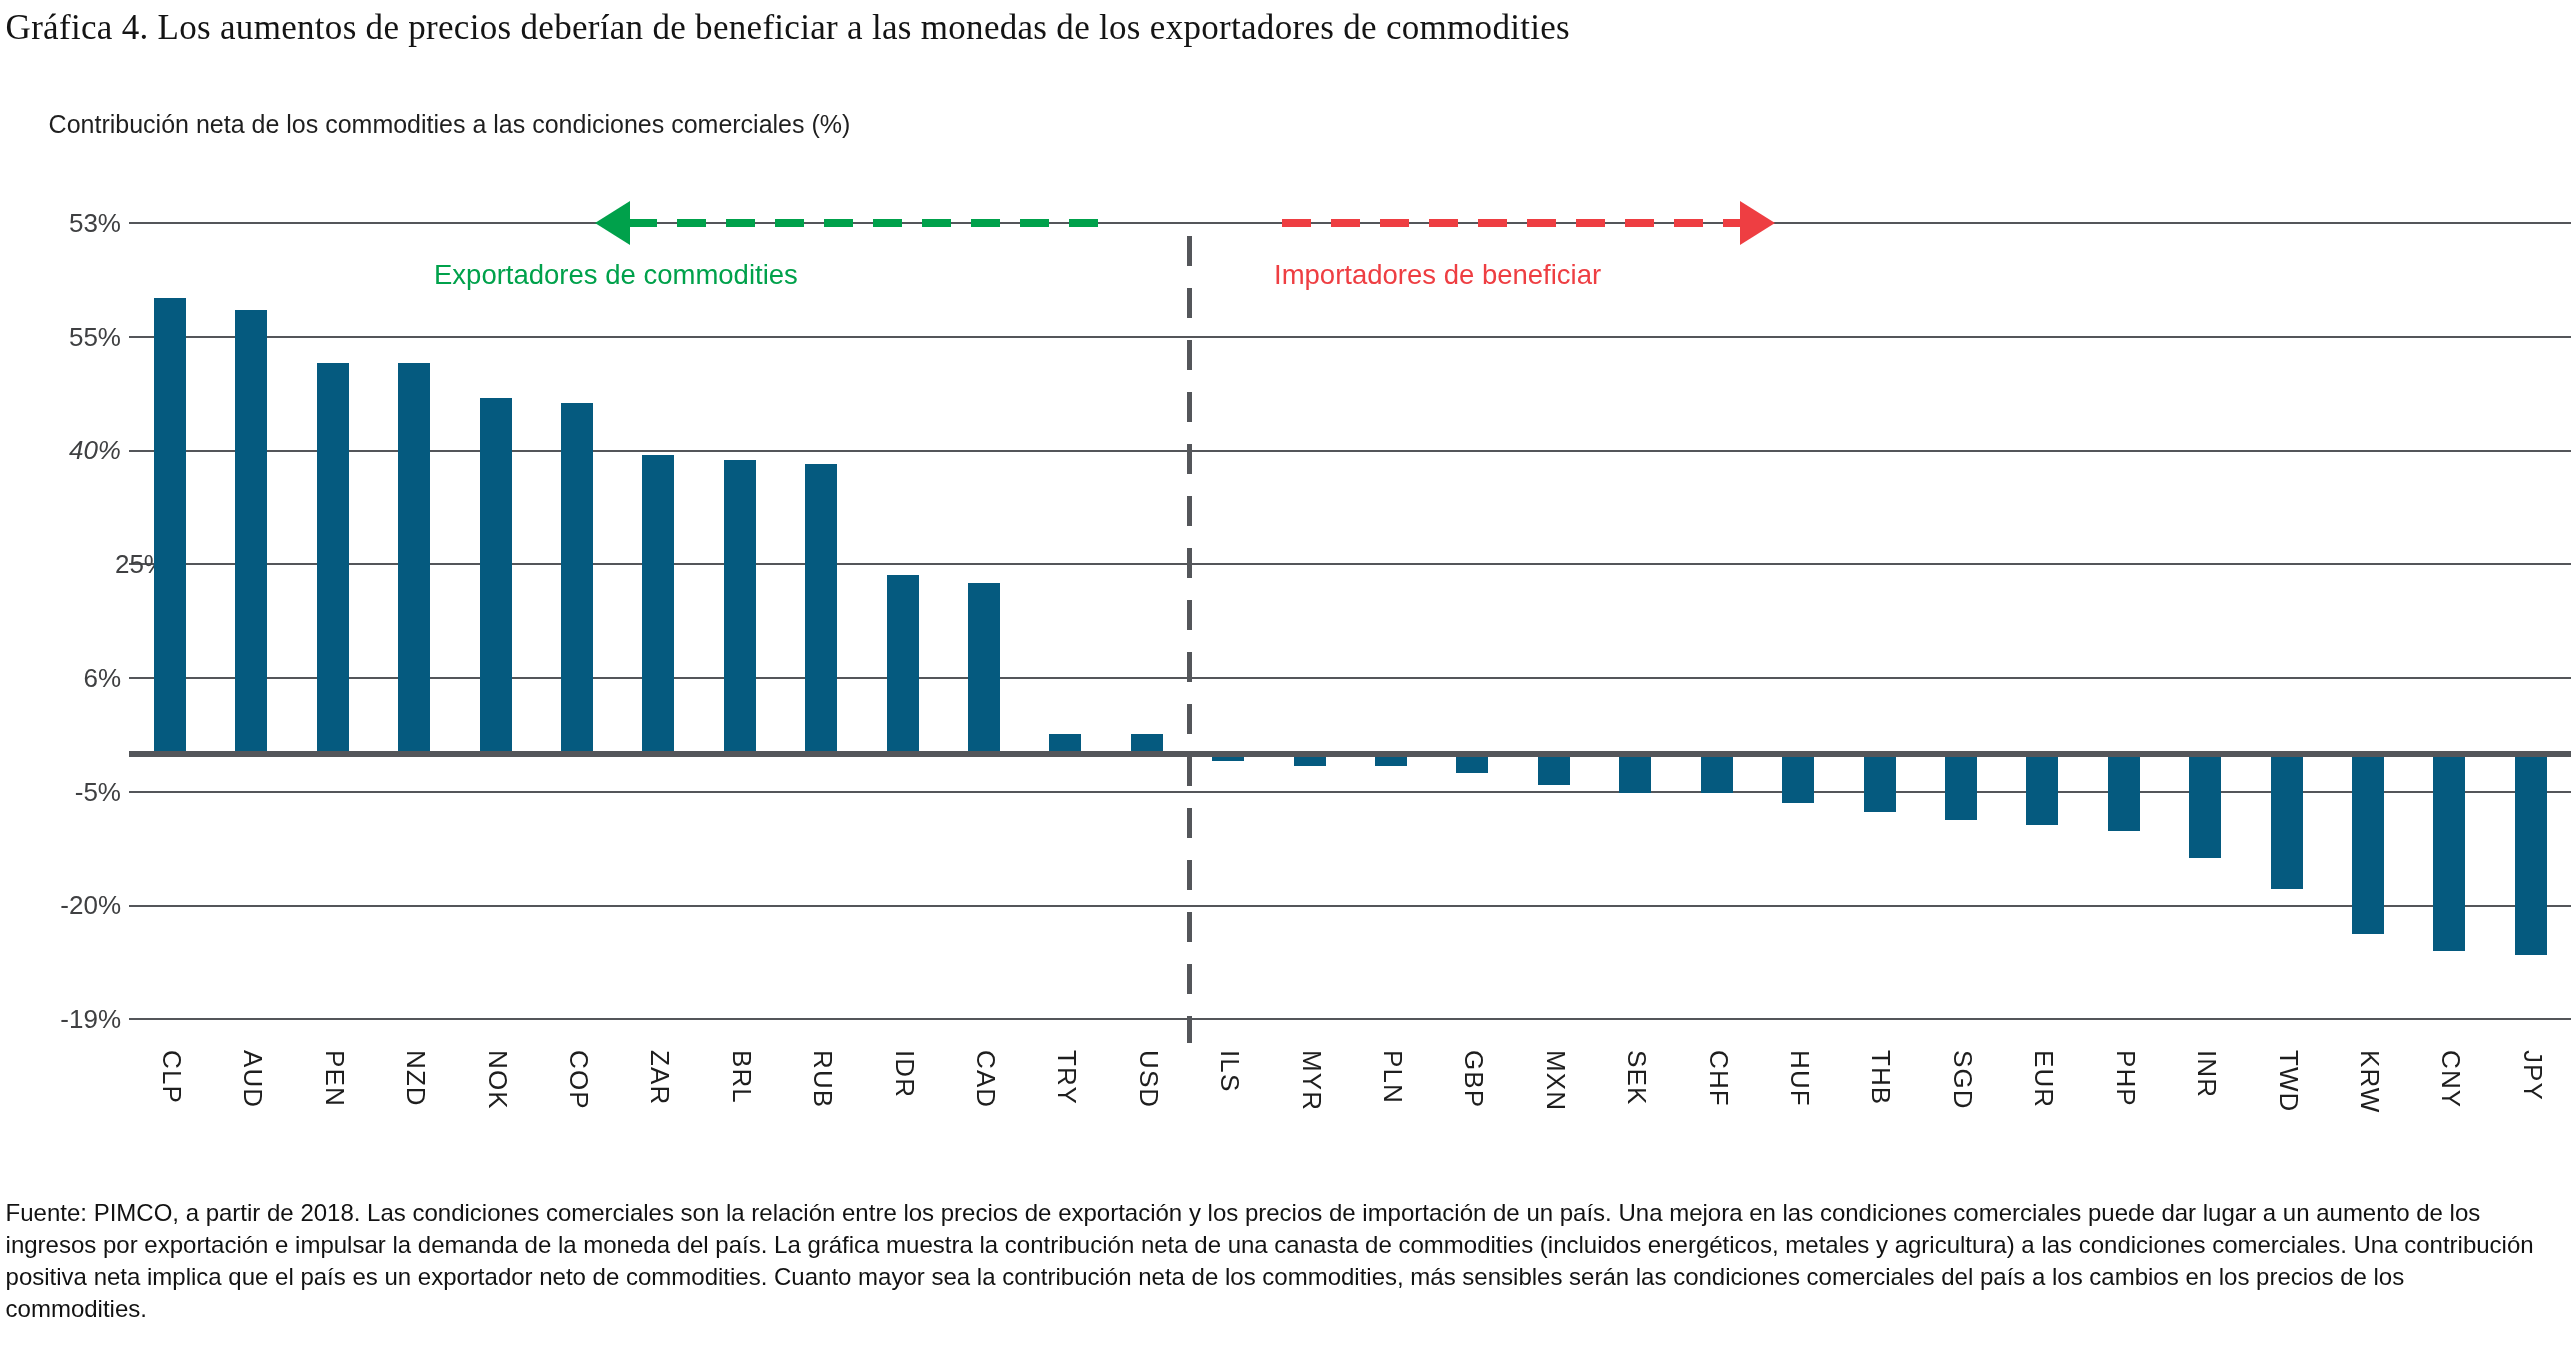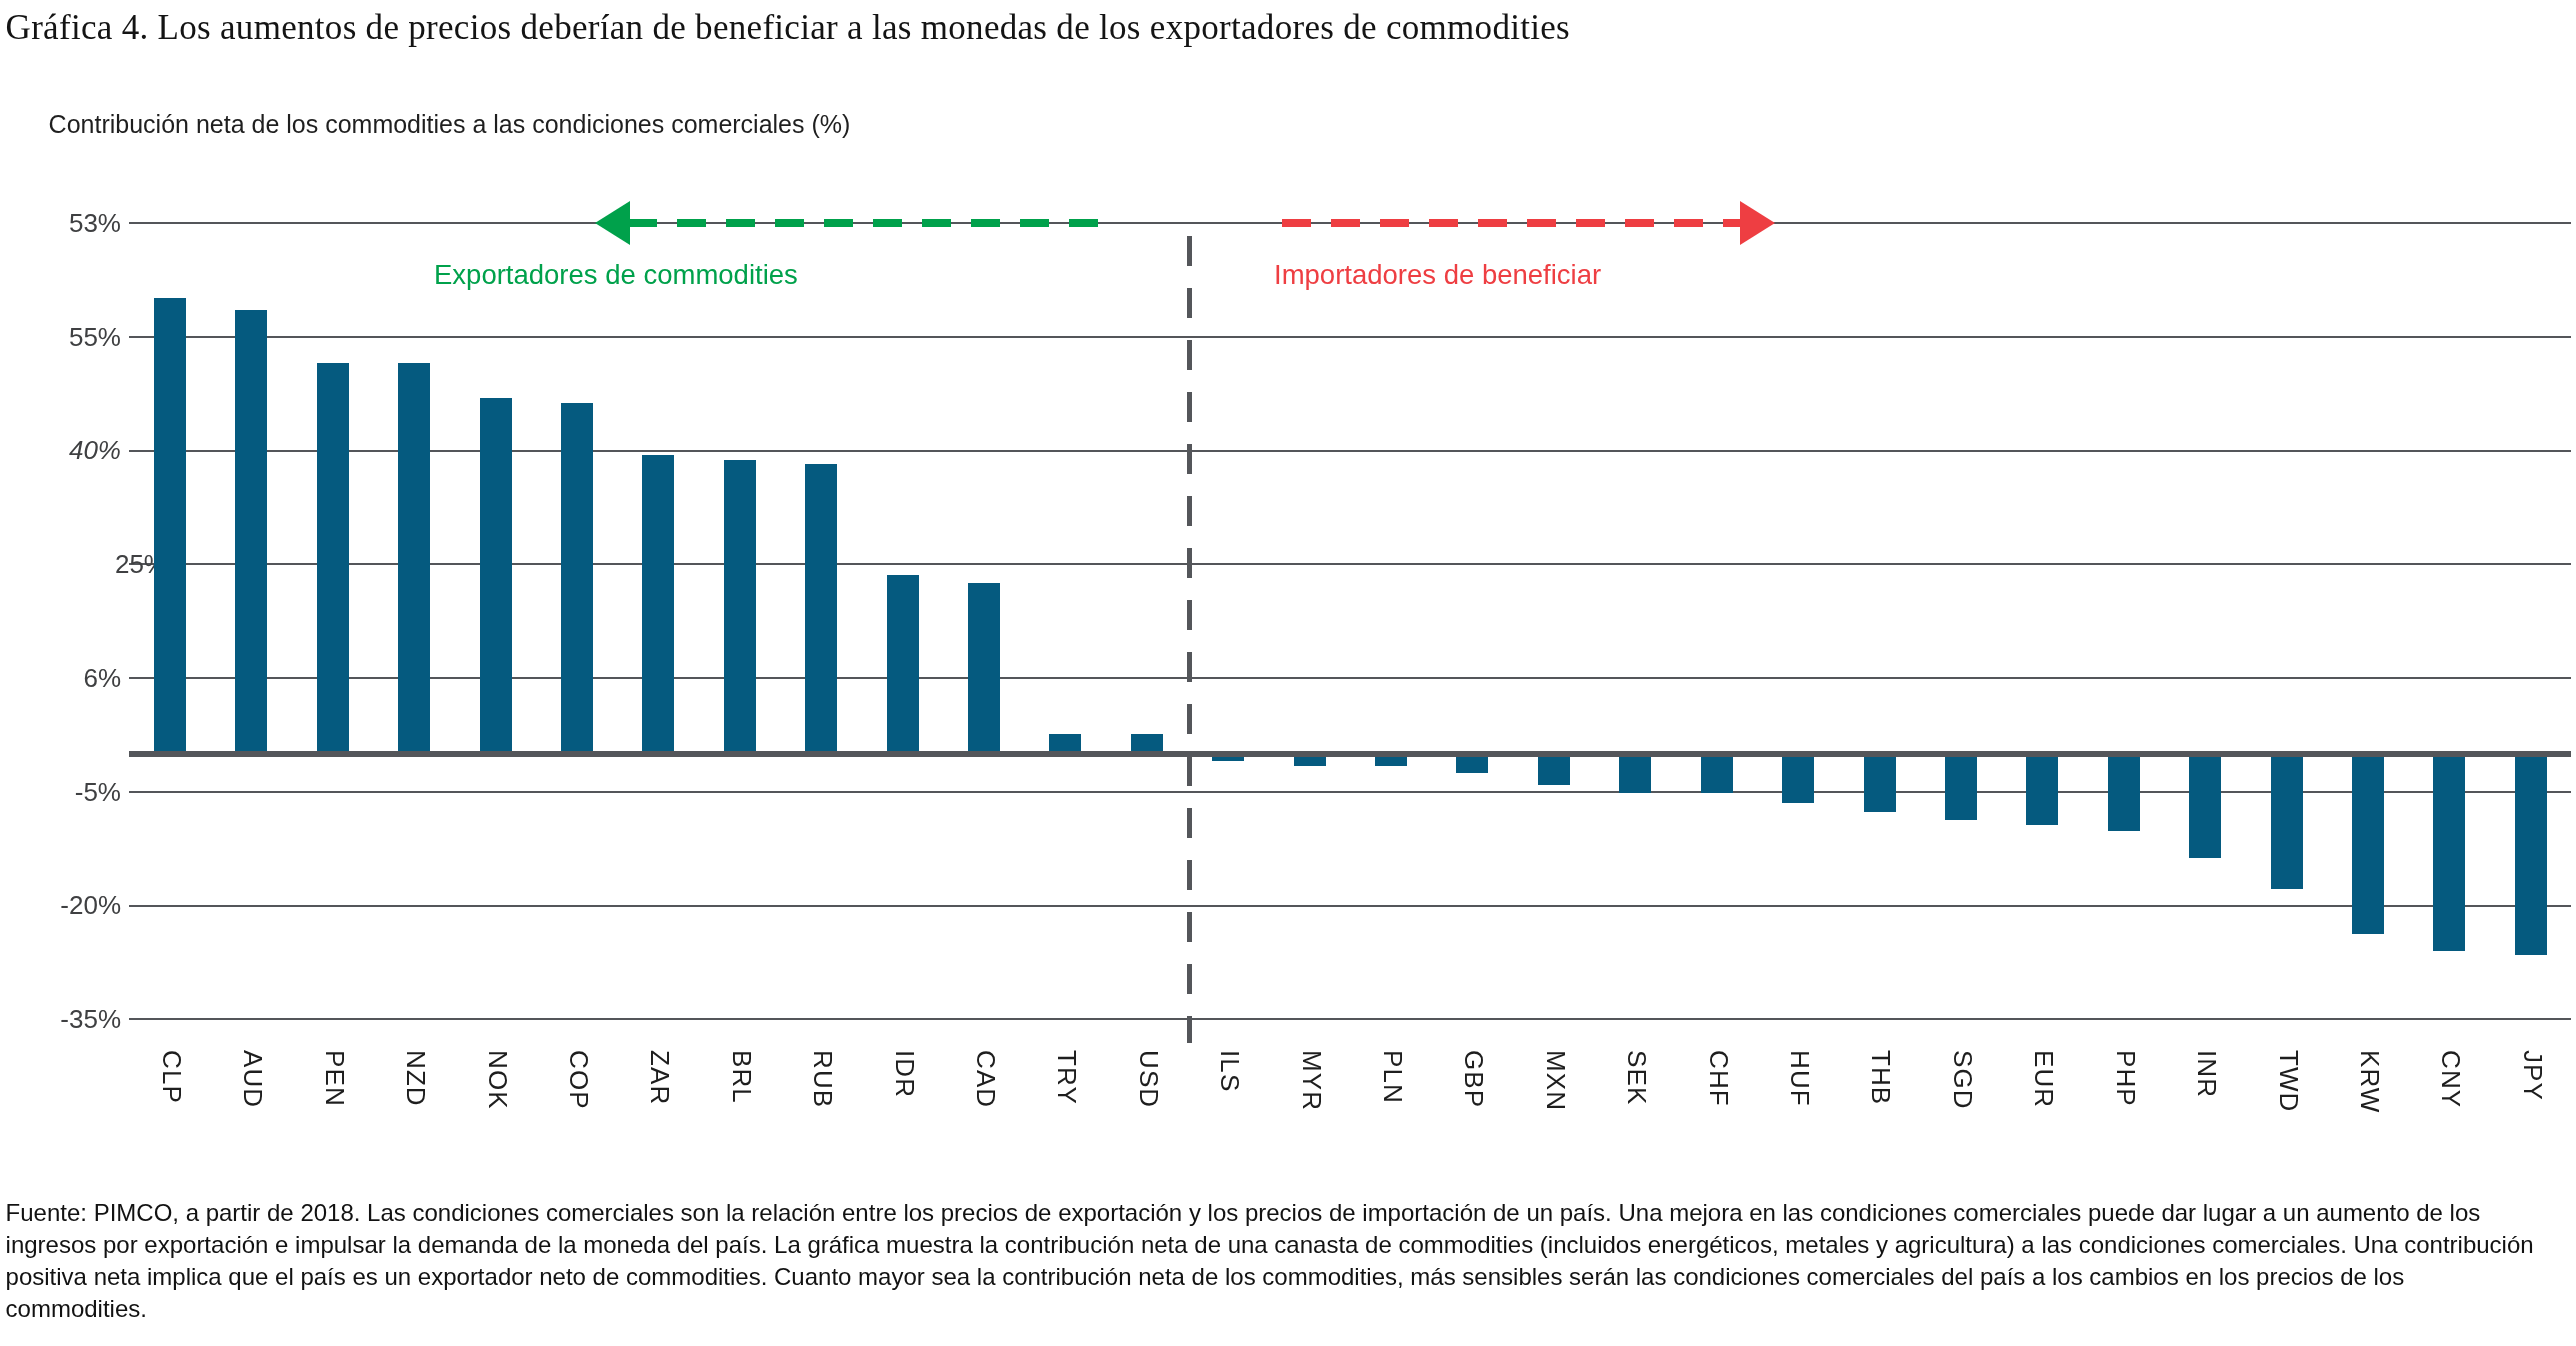--- a/index.html
+++ b/index.html
@@ -60,21 +60,21 @@
       <div class="y-tick" style="top: 433px; font-style: italic;">40%</div>
       <div class="gridline" style="top: 563px;"></div>
       <div class="y-tick" style="top: 547px; padding-left: 46px;">25%</div>
       <div class="gridline" style="top: 677px;"></div>
       <div class="y-tick" style="top: 661px;">6%</div>
       <div class="gridline" style="top: 791px;"></div>
       <div class="y-tick" style="top: 775px;">-5%</div>
       <div class="gridline" style="top: 905px;"></div>
       <div class="y-tick" style="top: 888px;">-20%</div>
       <div class="gridline" style="top: 1018px;"></div>
-      <div class="y-tick" style="top: 1002px;">-35%</div>
+      <div class="y-tick" style="top: 1002px;">-19%</div>
       <div class="bar" style="left: 154px; background: rgb(5, 90, 127); top: 298px; height: 456px;"></div>
       <div class="x-label" style="left: 156px;">CLP</div>
       <div class="bar" style="left: 235px; background: rgb(5, 90, 127); top: 310px; height: 444px;"></div>
       <div class="x-label" style="left: 237px;">AUD</div>
       <div class="bar" style="left: 317px; background: rgb(5, 90, 127); top: 363px; height: 391px;"></div>
       <div class="x-label" style="left: 319px;">PEN</div>
       <div class="bar" style="left: 398px; background: rgb(5, 90, 127); top: 363px; height: 391px;"></div>
       <div class="x-label" style="left: 400px;">NZD</div>
       <div class="bar" style="left: 480px; background: rgb(5, 90, 127); top: 398px; height: 356px;"></div>
       <div class="x-label" style="left: 482px;">NOK</div>

